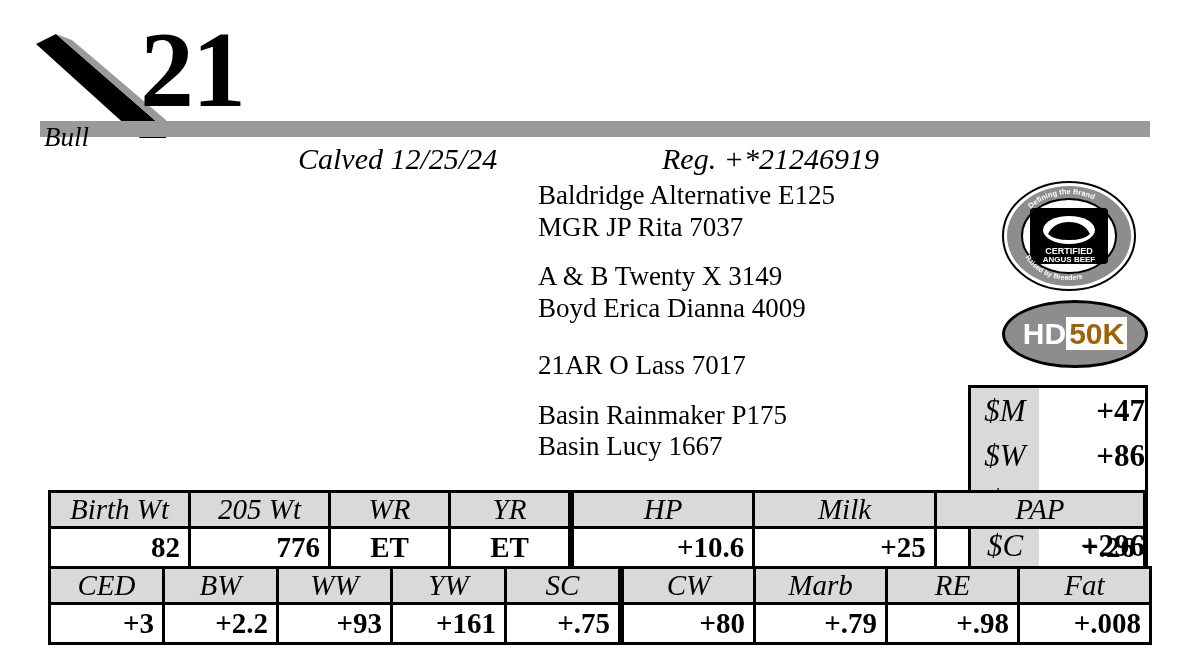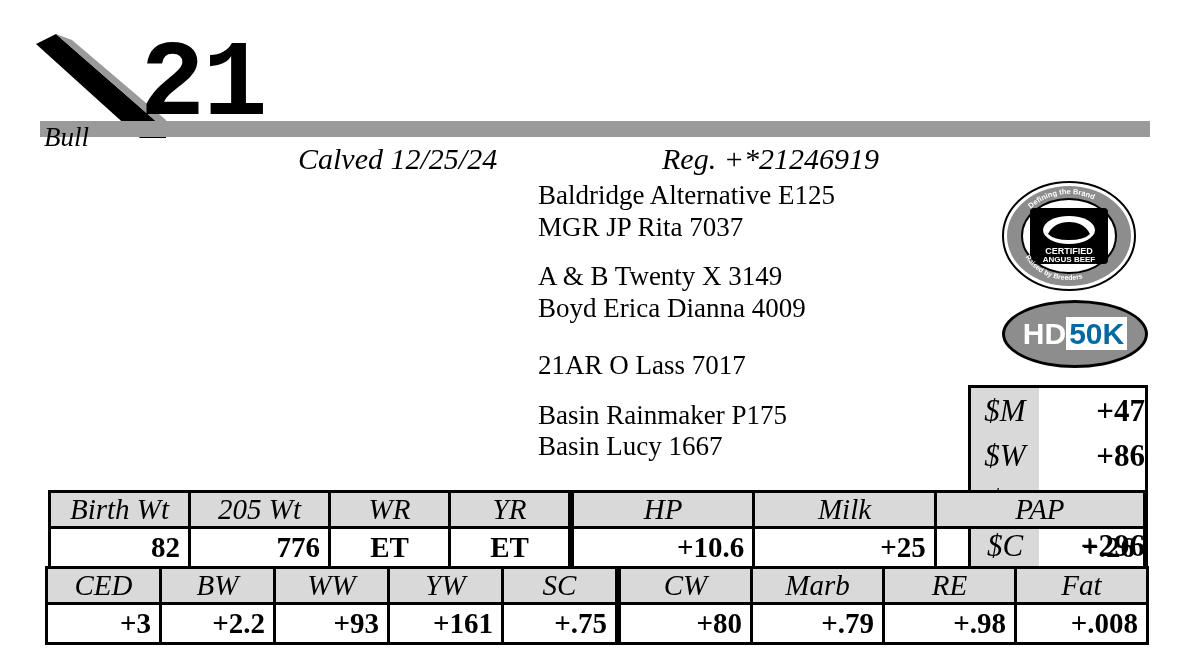--- a/index.html
+++ b/index.html
@@ -31,26 +31,26 @@
   .hdr-slash {
     position: absolute;
     left: 36px;
     top: 34px;
     width: 130px;
     height: 104px;
   }
   .lot-number {
     position: absolute;
     left: 140px;
-    top: 31px;
+    top: 16px;
     font-size: 108px;
     font-weight: bold;
     letter-spacing: -2px;
     line-height: 1;
-    font-family: Liberation Mono, monospace;
+    font-family: Liberation Serif, serif;
   }
   .bull-label {
     position: absolute;
     left: 44px;
     top: 122px;
     font-size: 27px;
     font-style: italic;
     font-family: "Liberation Serif", serif;
   }
   .animal-name {
@@ -129,21 +129,21 @@
   }
   .hd50k-text {
     font-size: 30px;
     font-weight: bold;
     font-family: "Liberation Sans", sans-serif;
     color: #ffffff;
     letter-spacing: 0px;
   }
   .hd50k-text .white-box {
     background: #ffffff;
-    color: #0369a1;
+    color: #a16207;
     padding: 0 3px;
   }
 
   
   .dollar-box {
     position: absolute;
     left: 968px;
     top: 385px;
     width: 180px;
     border: 3px solid #000;
@@ -175,21 +175,20 @@
   
   .epd-wrap {
     position: absolute;
     left: 48px;
     top: 490px;
     width: 1098px;
   }
   .epd-block {
     display: flex;
     width: 100%;
-    justify-content: center;
   }
   table.epd {
     border-collapse: collapse;
     table-layout: fixed;
   }
   table.epd td {
     border: 3px solid #000;
     height: 36px;
     font-size: 29px;
     padding: 0 8px;

